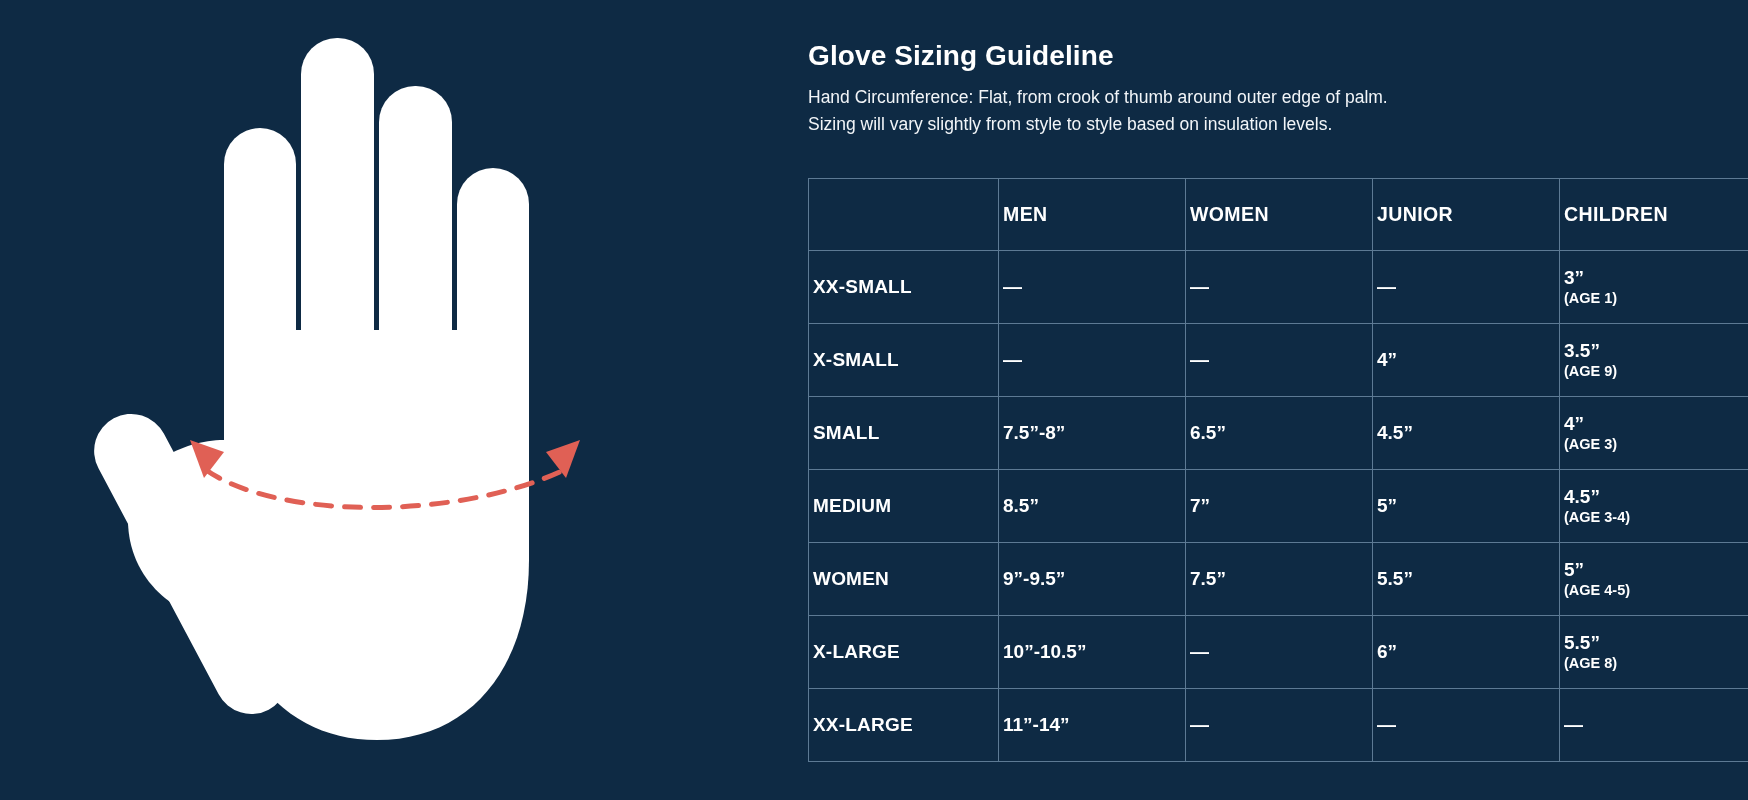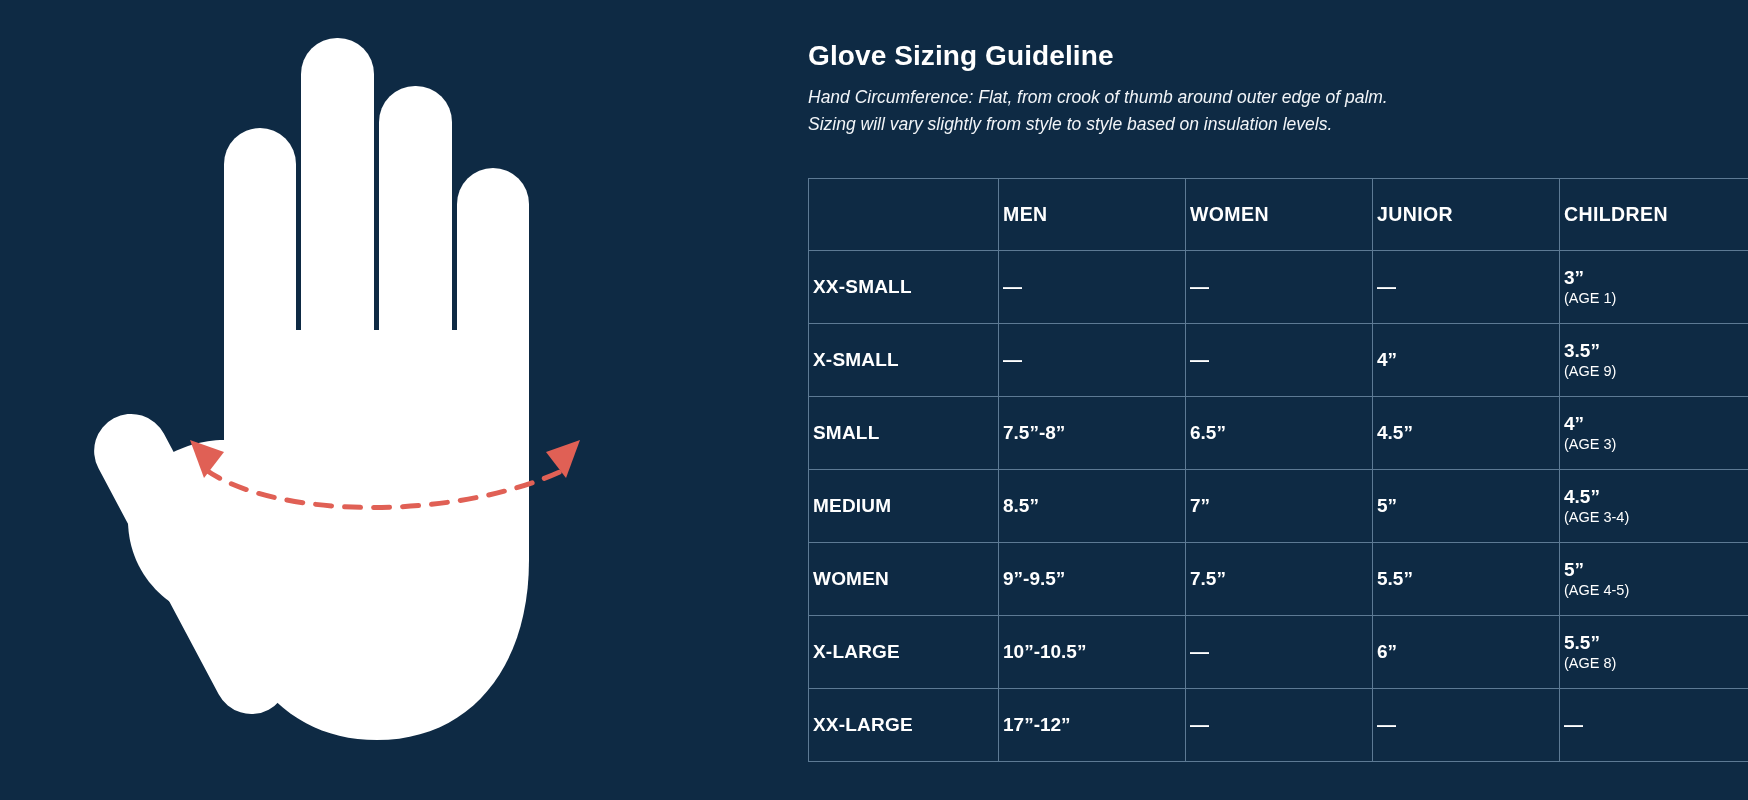--- a/index.html
+++ b/index.html
@@ -53,21 +53,20 @@
   .subtitle {
     font-size: 17.5px;
     line-height: 1.55;
     font-weight: 400;
     color: #f2f5f8;
     margin: 0 0 6px 0;
     max-width: 760px;
   }
   .subtitle-line {
     display: block;
-    font-style: italic;
   }
 
   
   table.size-table {
     margin-top: 40px;
     border-collapse: collapse;
     width: 940px;
     table-layout: fixed;
   }
   table.size-table th,
@@ -100,21 +99,21 @@
     font-size: 20px;
     letter-spacing: 0.2px;
   }
   .cell-main {
     display: block;
     line-height: 1.15;
   }
   .cell-sub {
     display: block;
     font-size: 14.5px;
-    font-weight: normal;
+    font-weight: bold;
     line-height: 1.2;
     margin-top: 1px;
   }
 </style>
 </head>
 <body>
 
 <div class="page">
 
   <div class="illustration">
@@ -232,21 +231,21 @@
           <td>10”-10.5”</td>
           <td>—</td>
           <td>6”</td>
           <td>
             <span class="cell-main">5.5”</span>
             <span class="cell-sub">(AGE 8)</span>
           </td>
         </tr>
         <tr>
           <td class="rowlabel">XX-LARGE</td>
-          <td>17”-12”</td>
+          <td>11”-14”</td>
           <td>—</td>
           <td>—</td>
           <td>
             <span class="cell-main">—</span>
             <span class="cell-sub"></span>
           </td>
         </tr>
       </tbody>
     </table>
   </div>

